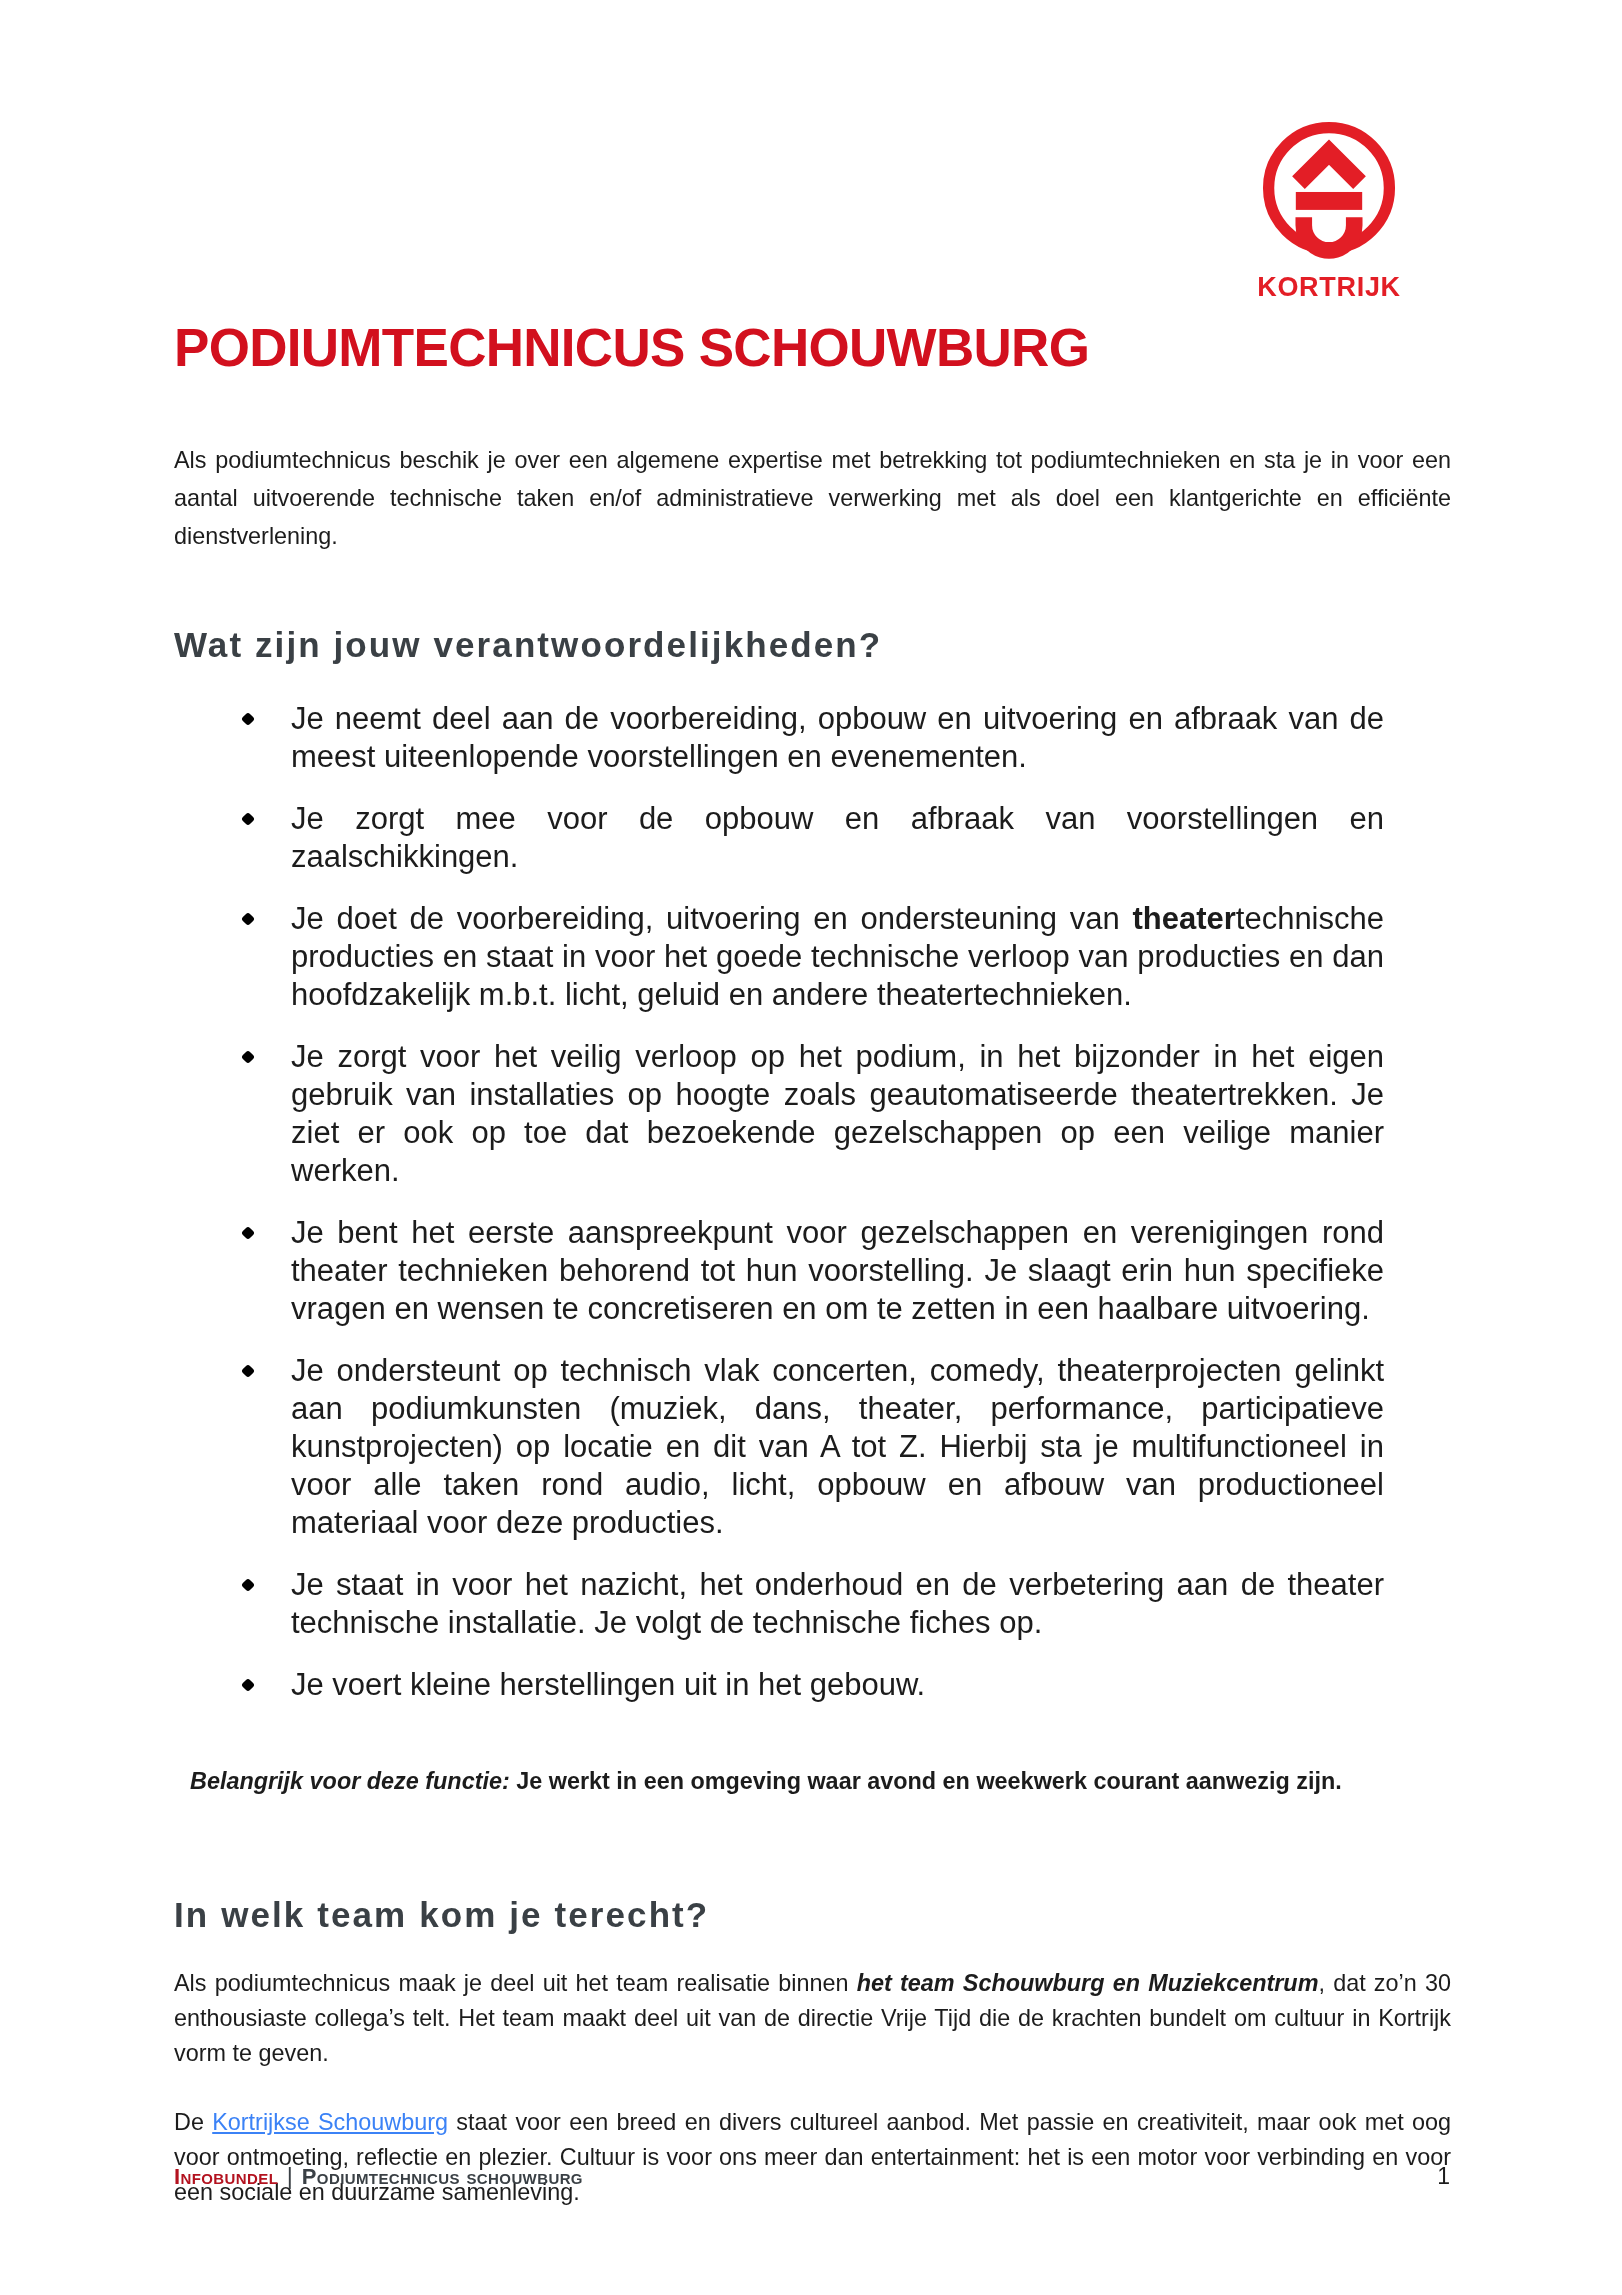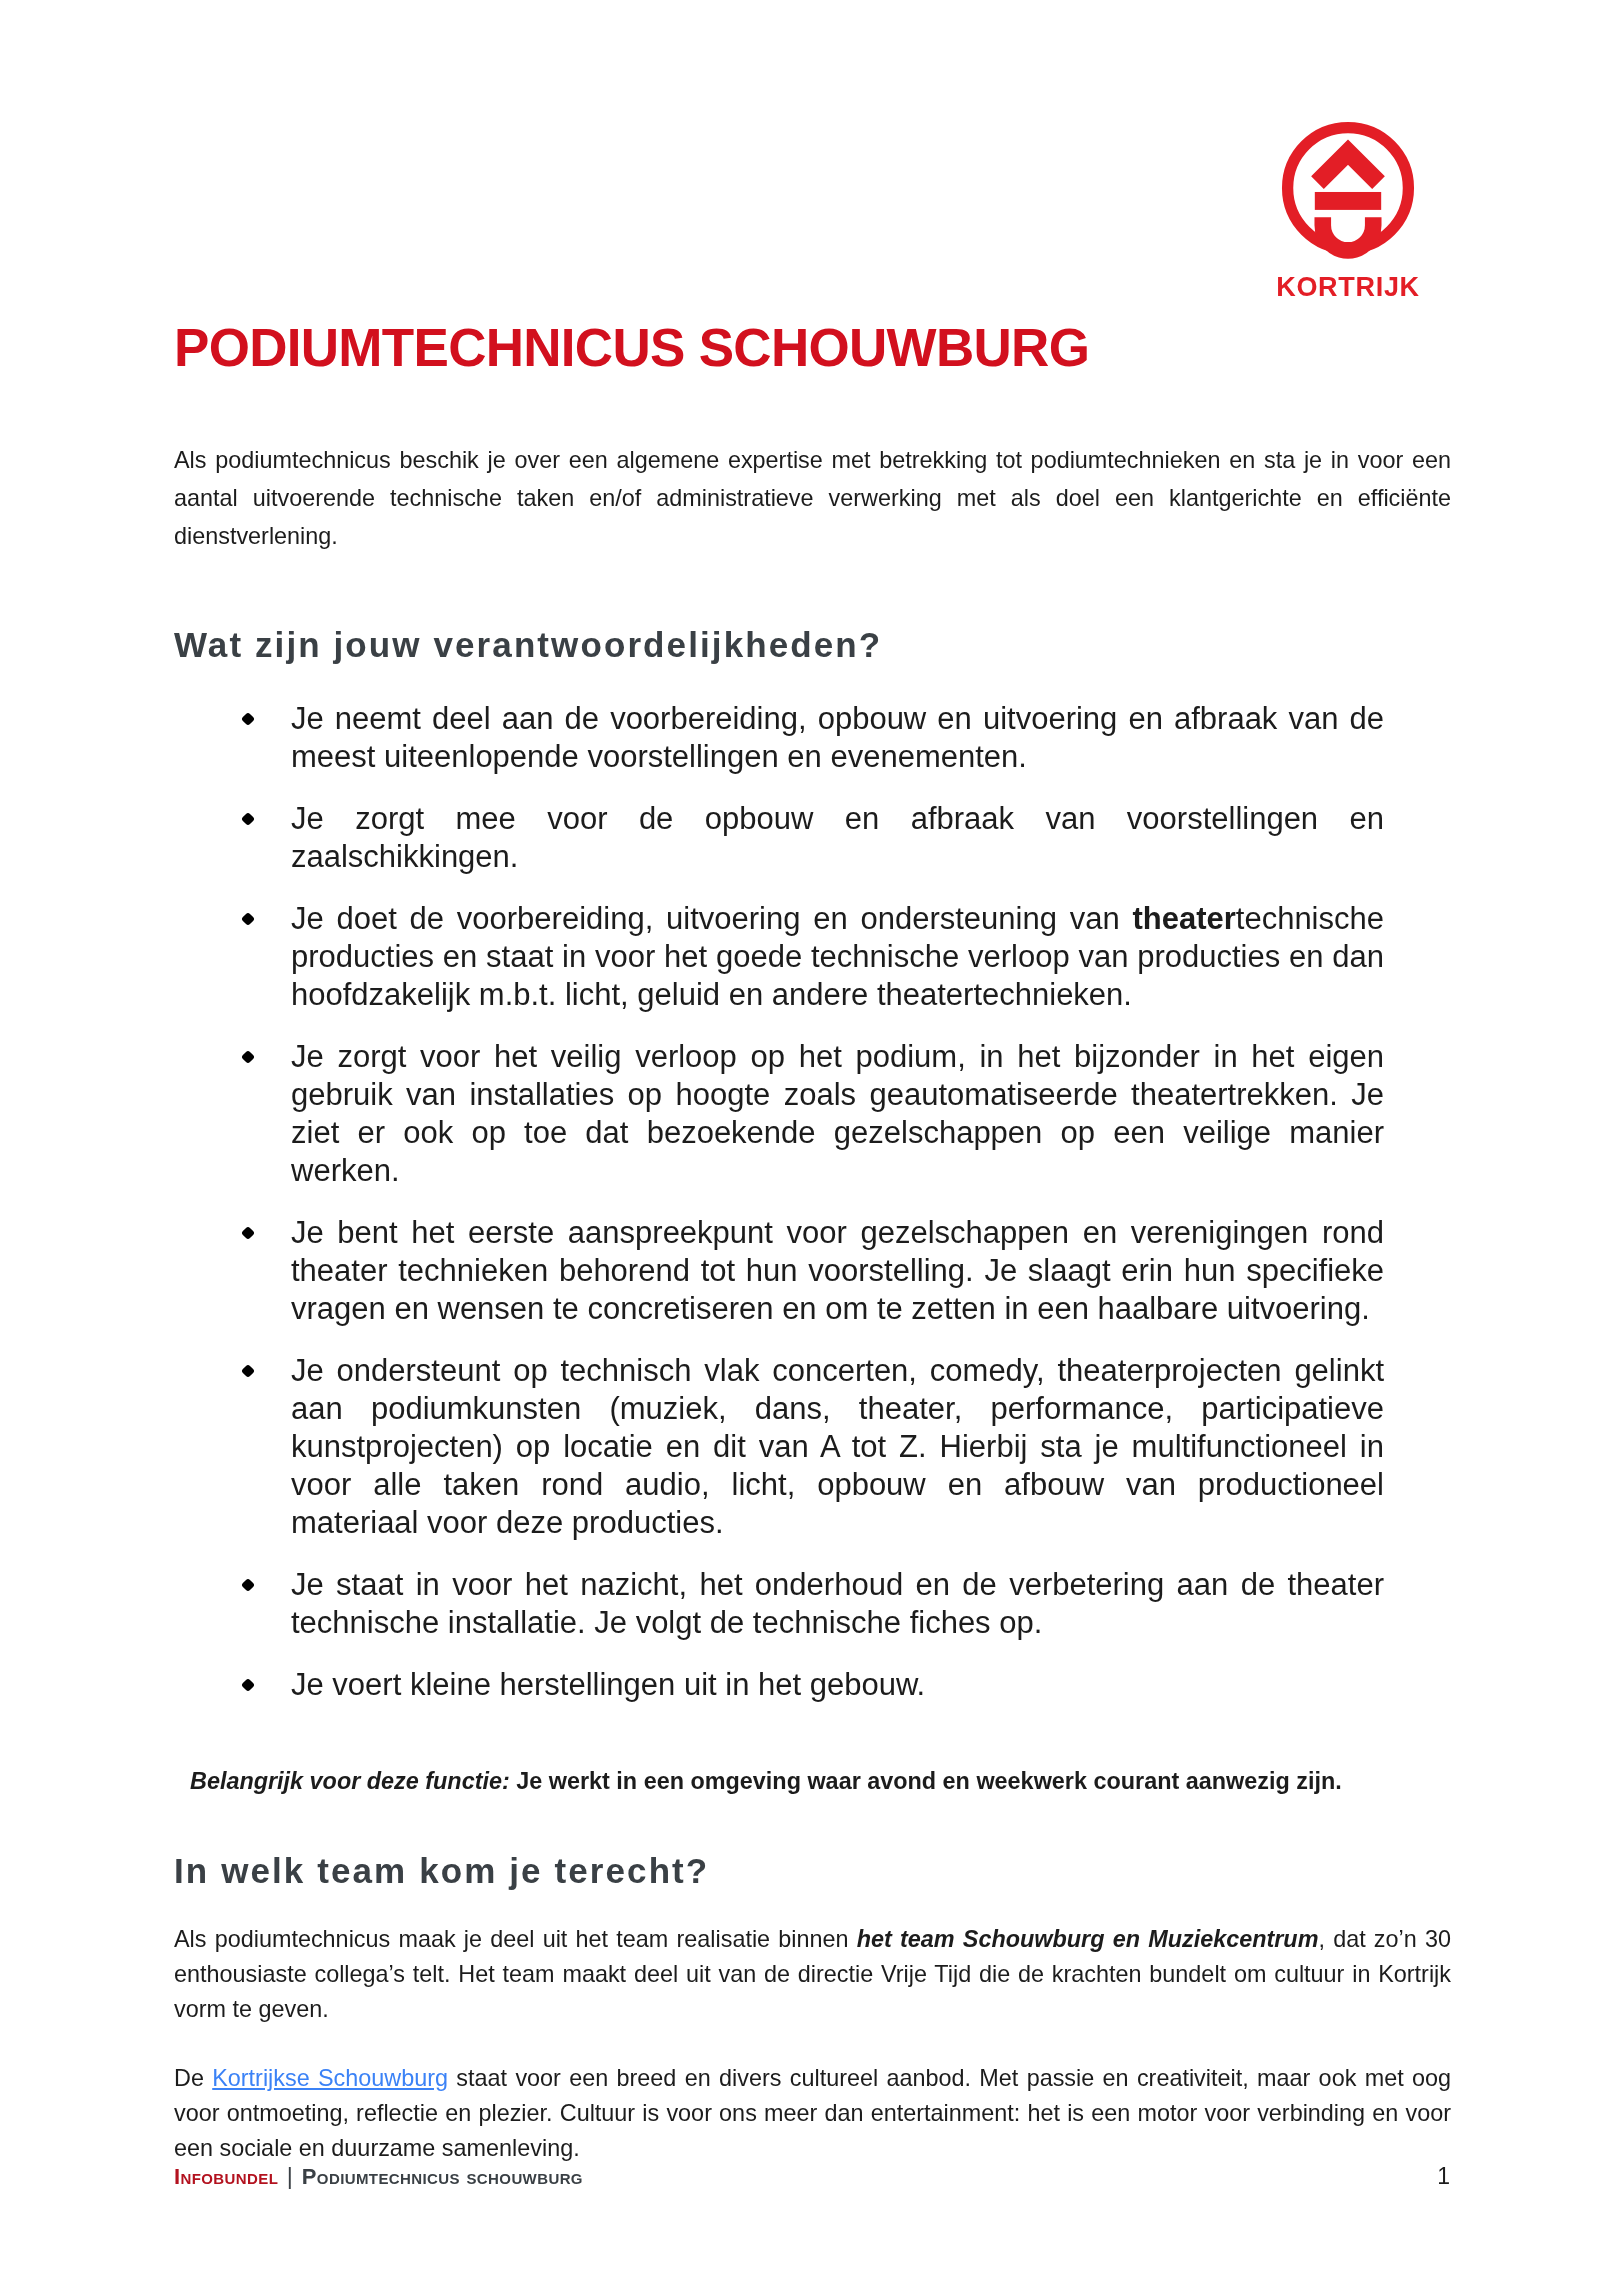--- a/index.html
+++ b/index.html
@@ -7,21 +7,21 @@
     position:relative;
     width:1622px;
     height:2295px;
     background:#ffffff;
     font-family:"Liberation Sans", sans-serif;
     color:#1c1c1c;
     overflow:hidden;
   }
 
   
-  .logo { position:absolute; top:114px; right:201px; width:146px; text-align:center; }
+  .logo { position:absolute; top:114px; right:220px; width:146px; text-align:center; }
   .logo svg { display:block; width:146px; height:148px; margin:0 auto; }
   .logo-text {
     margin-top:10px;
     font-size:27px;
     font-weight:700;
     letter-spacing:0.7px;
     color:#E31E26;
   }
 
   
@@ -45,21 +45,21 @@
 
   h2.section-heading {
     margin:0;
     font-size:35px;
     line-height:1.15;
     font-weight:700;
     letter-spacing:2.1px;
     color:#3A4045;
   }
   h2.resp-heading { margin-top:70px; }
-  h2.team-heading { margin-top:52px; }
+  h2.team-heading { margin-top:96px; }
 
   ul.bullets { margin:35px 0 0 0; padding:0; list-style:none; }
   ul.bullets li {
     position:relative;
     padding-left:117px;
     padding-right:67px;
     margin-bottom:24px;
     font-size:31px;
     line-height:38px;
     text-align:justify;

